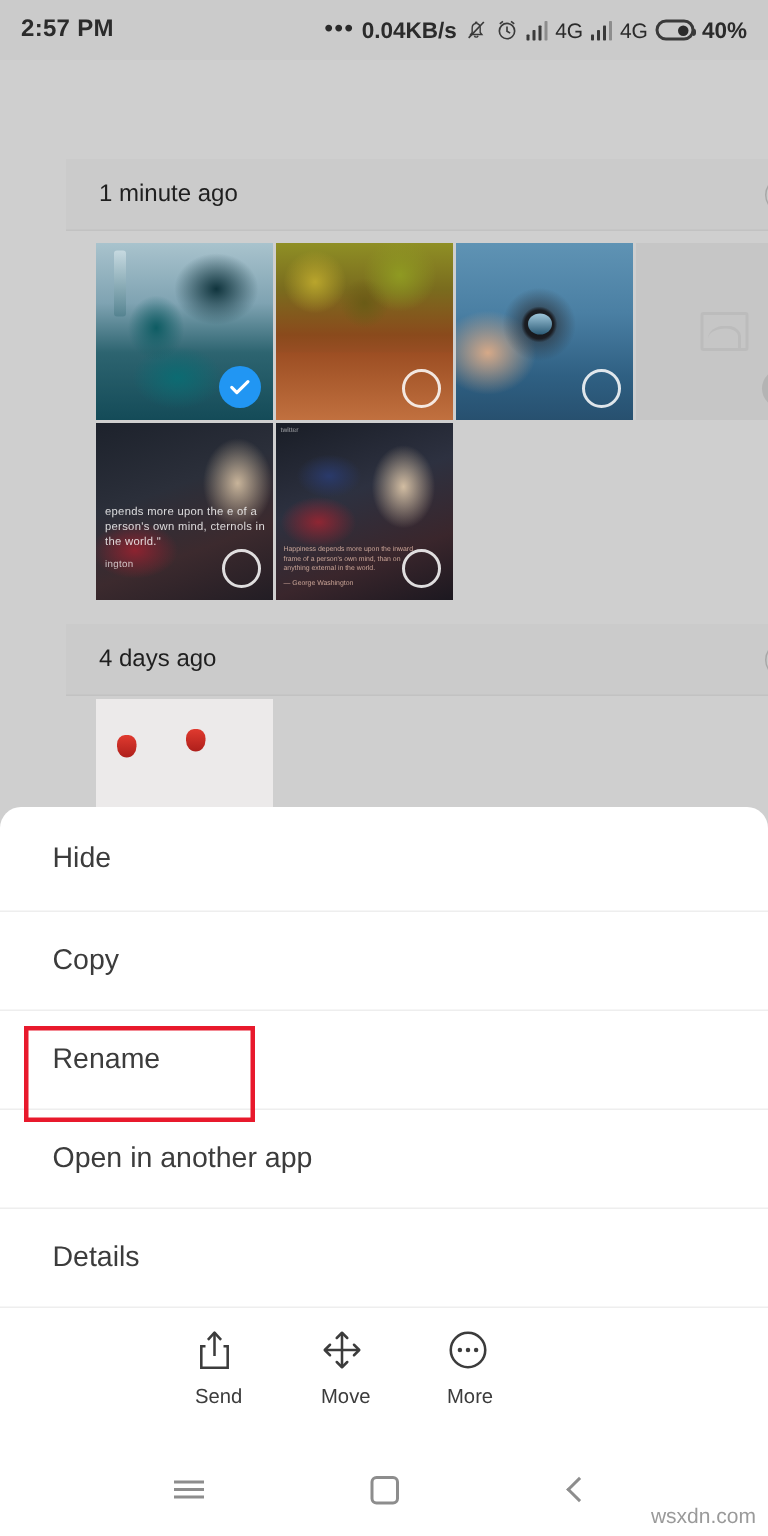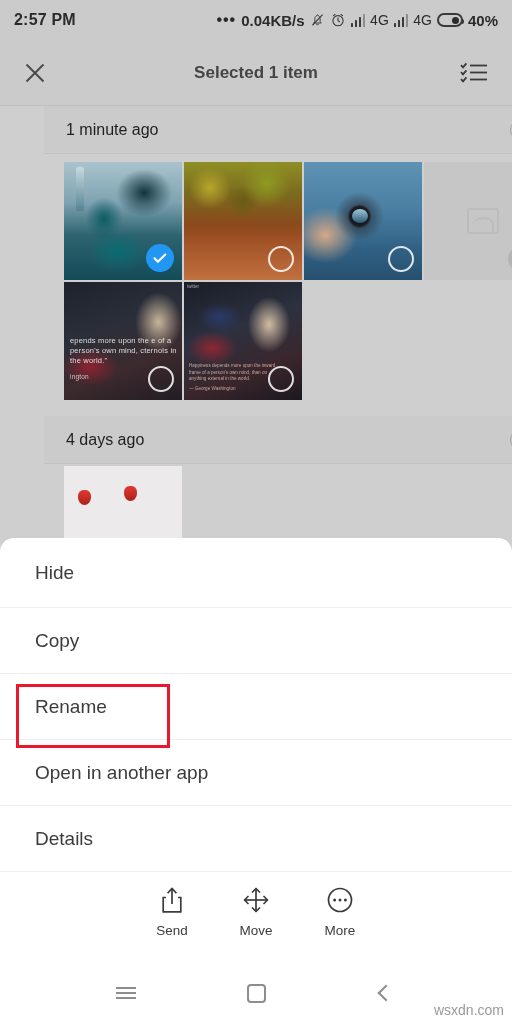--- a/index.html
+++ b/index.html
@@ -182,21 +182,21 @@
   .menu-item:first-child { height: 70px; border-top: none; }
   .highlight-box {
     position: absolute; left: 16px; top: 146px; width: 154px; height: 64px;
     border: 3px solid #e8192c; z-index: 12; pointer-events: none;
   }
   .actionbar {
     position: absolute; left: 0; bottom: 68px; width: 512px; height: 88px;
     display: flex; align-items: center; justify-content: center; gap: 0;
   }
   .action {
-    width: 84px; display: flex; flex-direction: column; align-items: center; gap: 9px; cursor: pointer;
+    width: 84px; display: flex; flex-direction: column; gap: 9px; cursor: pointer;
   }
   .action-label { font-size: 13.5px; color: #3c3c3c; }
   .action svg { display: block; }
 
   
   .navbar {
     position: absolute; left: 0; bottom: 0; width: 512px; height: 62px; background: #fff;
     display: flex; align-items: center; justify-content: center; gap: 100px; z-index: 11;
   }
   .nav-btn { width: 30px; height: 30px; display:flex; align-items:center; justify-content:center; cursor:pointer; }
@@ -245,34 +245,20 @@
           <i></i>
         </span>
       <span class="status-4g">4G</span>
       <span class="batt">
           <span></span>
         </span>
       <span class="status-batt">40%</span>
     </div>
   </div>
 
-  <div class="header">
-    <div class="close-x"></div>
-    <div class="hdr-title">Selected 1 item</div>
-    <div class="selectall">
-      <svg viewBox="0 0 30 24" width="30" height="24">
-        <path d="M1 4.2l2 2.1 3.4-4" fill="none" stroke="#3a3a3a" stroke-width="1.8"></path>
-        <path d="M1 11.2l2 2.1 3.4-4" fill="none" stroke="#3a3a3a" stroke-width="1.8"></path>
-        <path d="M1 18.2l2 2.1 3.4-4" fill="none" stroke="#3a3a3a" stroke-width="1.8"></path>
-        <line x1="10" y1="4.5" x2="27" y2="4.5" stroke="#3a3a3a" stroke-width="1.8"></line>
-        <line x1="10" y1="11.5" x2="27" y2="11.5" stroke="#3a3a3a" stroke-width="1.8"></line>
-        <line x1="10" y1="18.5" x2="27" y2="18.5" stroke="#3a3a3a" stroke-width="1.8"></line>
-      </svg>
-    </div>
-  </div>
 
   <div style="position:absolute; top:106px; left:0; width:512px; height:440px; overflow:hidden;margin-left:44px;">
 
     <div class="group-head">
       <span class="group-label">1 minute ago</span>
       <span class="group-circle"></span>
     </div>
 
     <div class="grid">
 

